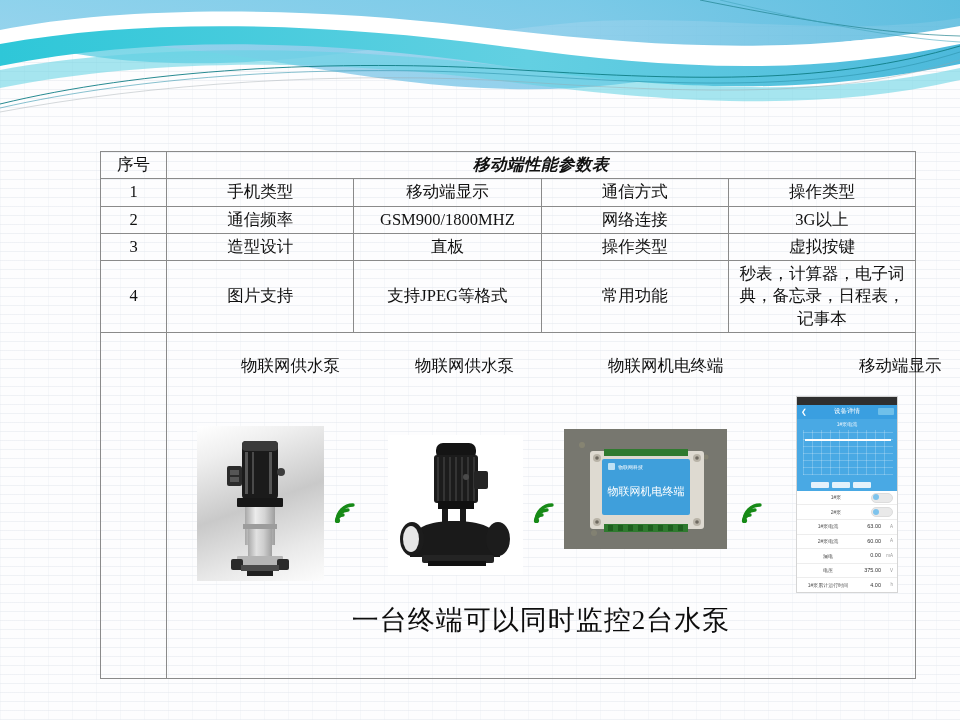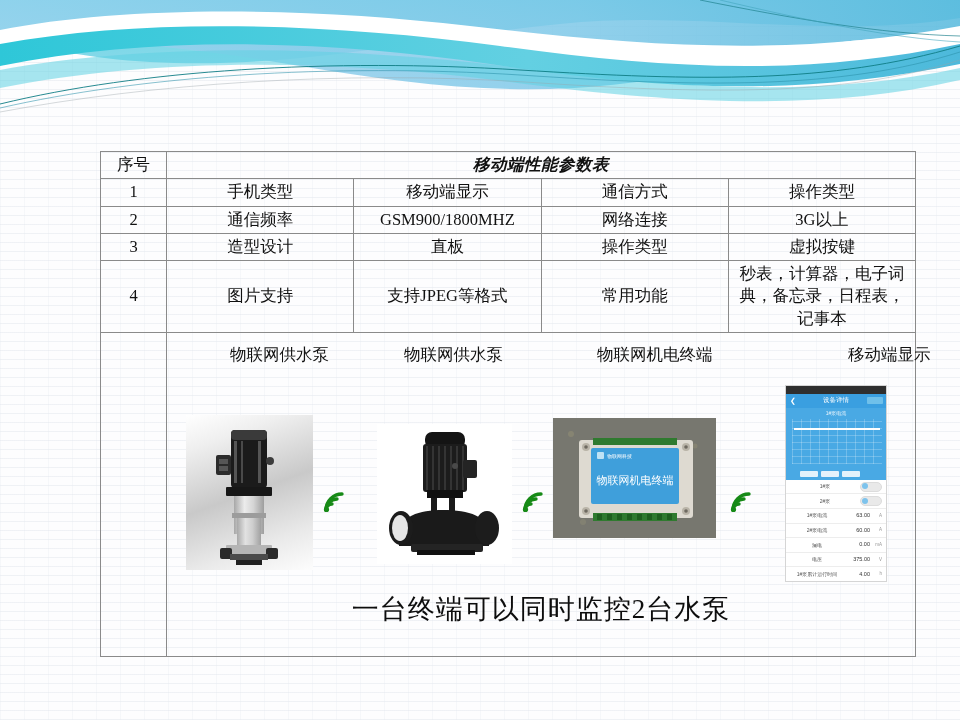--- a/index.html
+++ b/index.html
@@ -65,21 +65,21 @@
     letter-spacing: 0.5px;
     font-style: italic;
   }
   .row-h  { height: 26px; margin-left: 9px; }
   .row-n  { height: 27px; }
   .row-4  { height: 45px; }
   .cell-multiline { line-height: 1.3; }
 
   
   .diagram-cell {
-    padding: 5px !important;
+    padding: 16px !important;
     height: 313px;
     vertical-align: top;
     border-radius: 32px;
   }
   #diagram {
     position: relative;
     width: 100%;
     height: 313px;
     background: transparent;
   }

